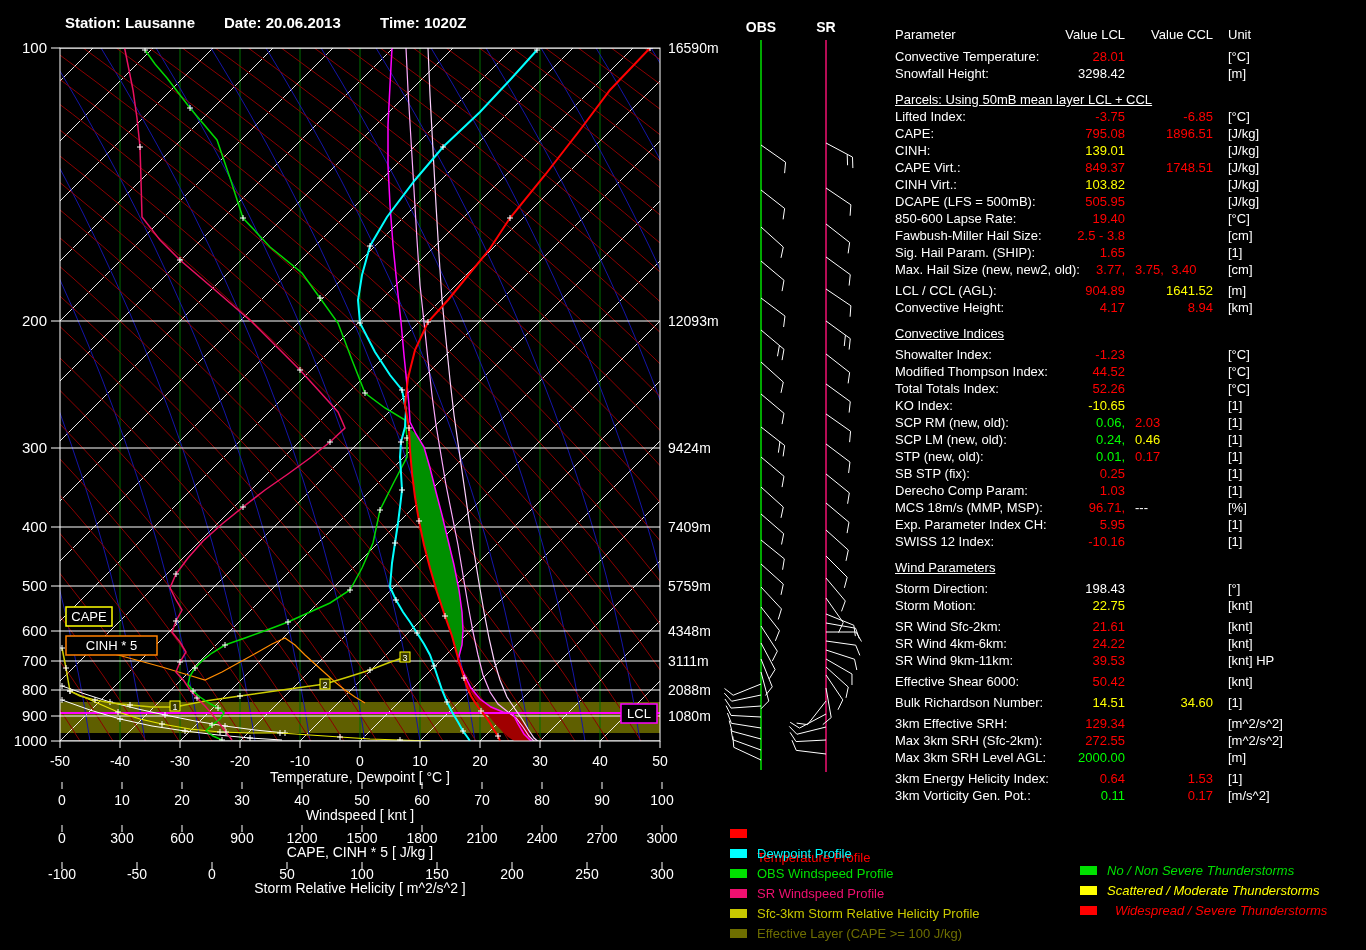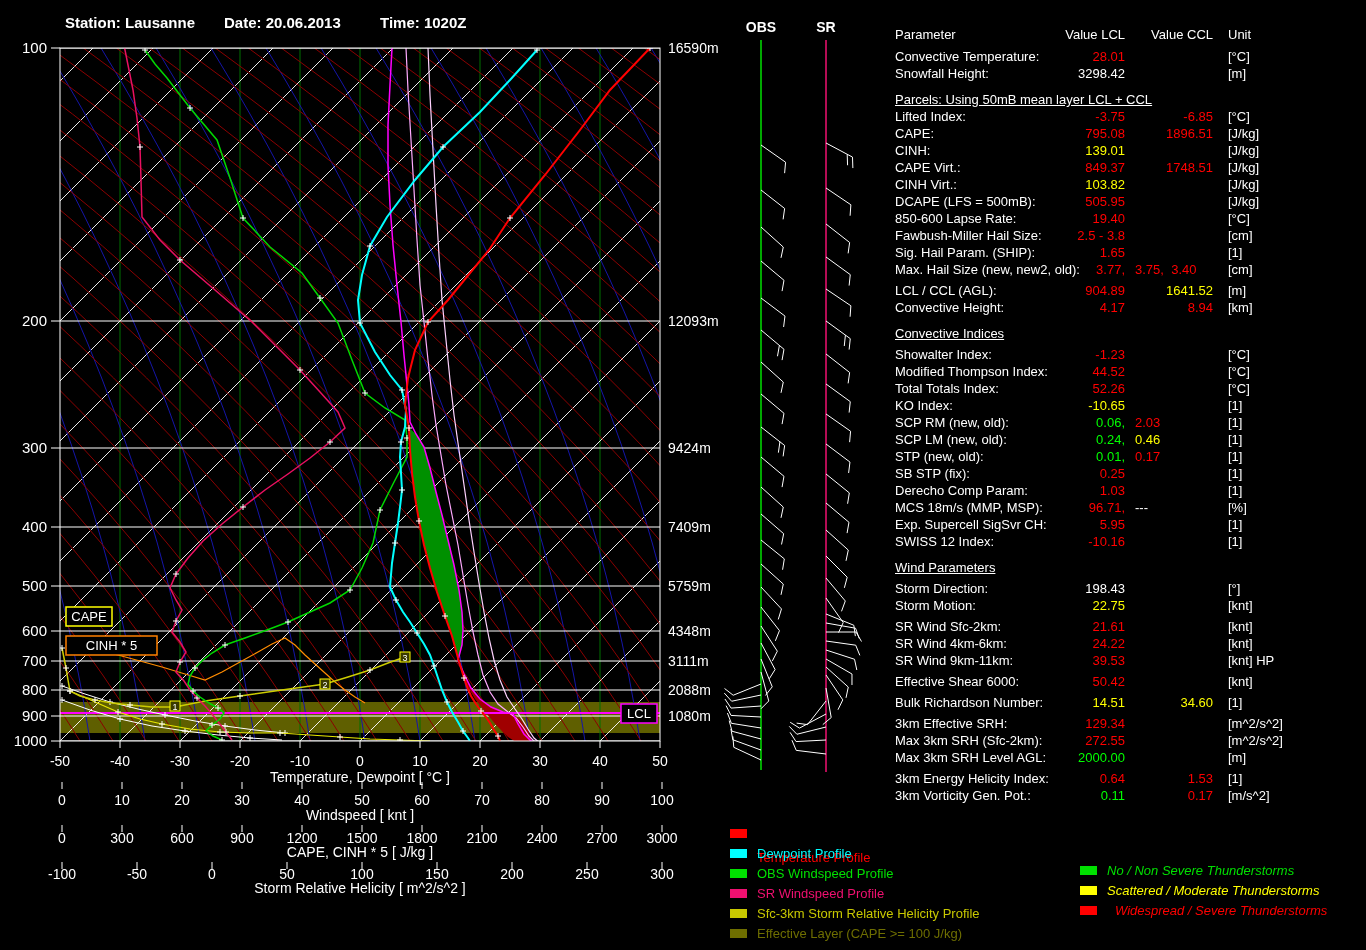--- a/index.html
+++ b/index.html
@@ -619,21 +619,21 @@
         <div class="c-ccl"></div>
         <div class="c-unit">[1]</div>
       </div>
       <div class="trow">
         <div class="c-lbl">MCS 18m/s (MMP, MSP):</div>
         <div class="c-lcl"><span style="color: rgb(255, 0, 0);">96.71,</span></div>
         <div class="c-ccl pair"><span style="color: rgb(255, 255, 255);">---</span></div>
         <div class="c-unit">[%]</div>
       </div>
       <div class="trow">
-        <div class="c-lbl">Exp. Supercell SigSvr CH:</div>
+        <div class="c-lbl">Exp. Parameter Index CH:</div>
         <div class="c-lcl"><span style="color: rgb(255, 0, 0);">5.95</span></div>
         <div class="c-ccl"></div>
         <div class="c-unit">[1]</div>
       </div>
       <div class="trow">
         <div class="c-lbl">SWISS 12 Index:</div>
         <div class="c-lcl"><span style="color: rgb(255, 0, 0);">-10.16</span></div>
         <div class="c-ccl"></div>
         <div class="c-unit">[1]</div>
       </div>

